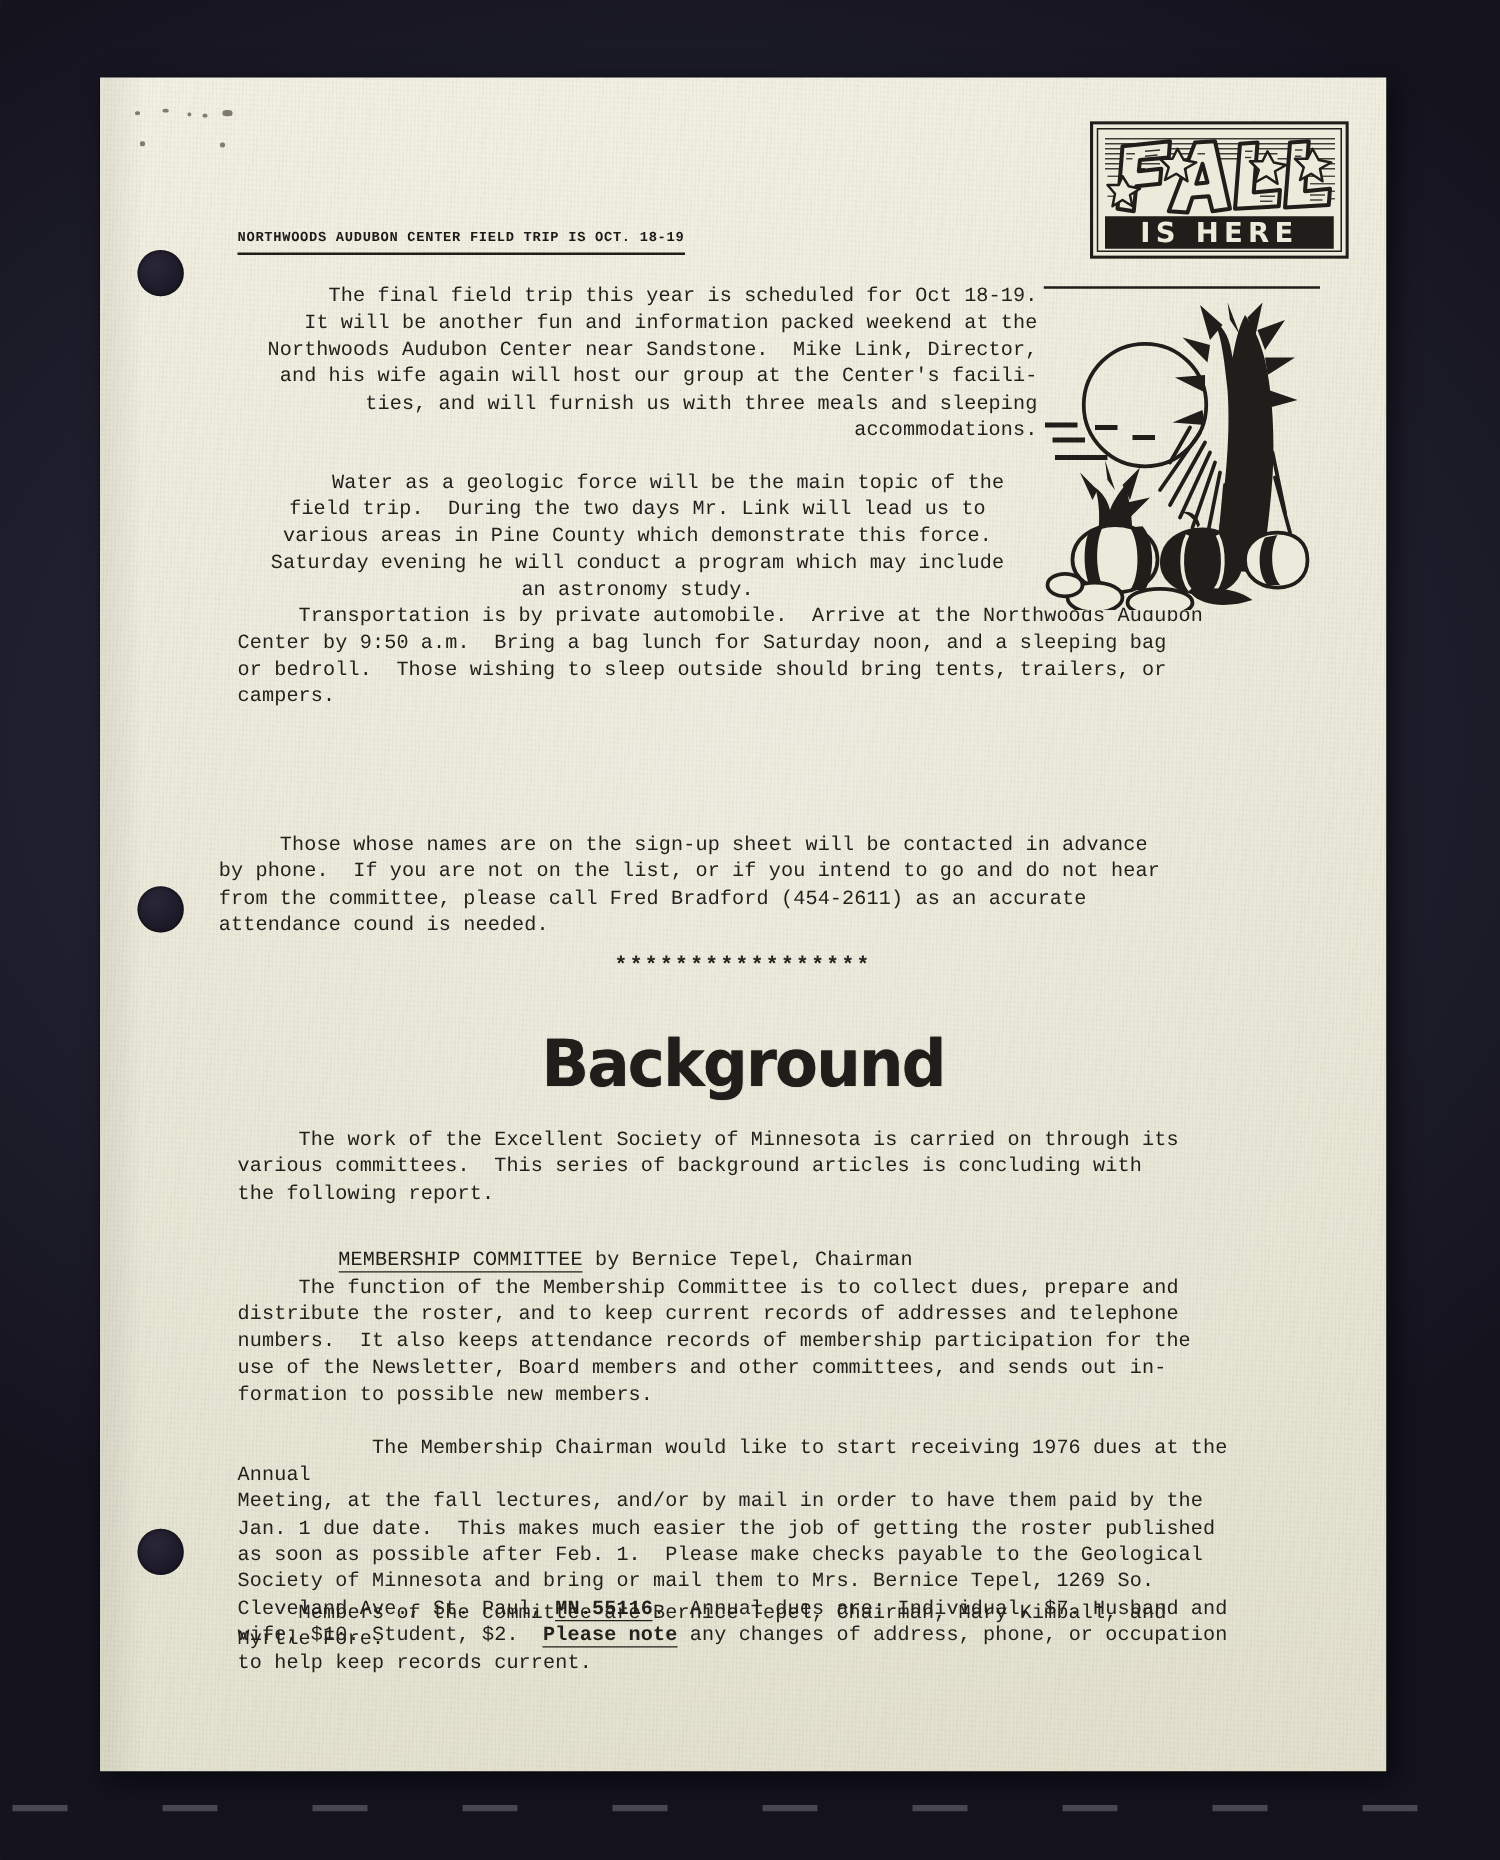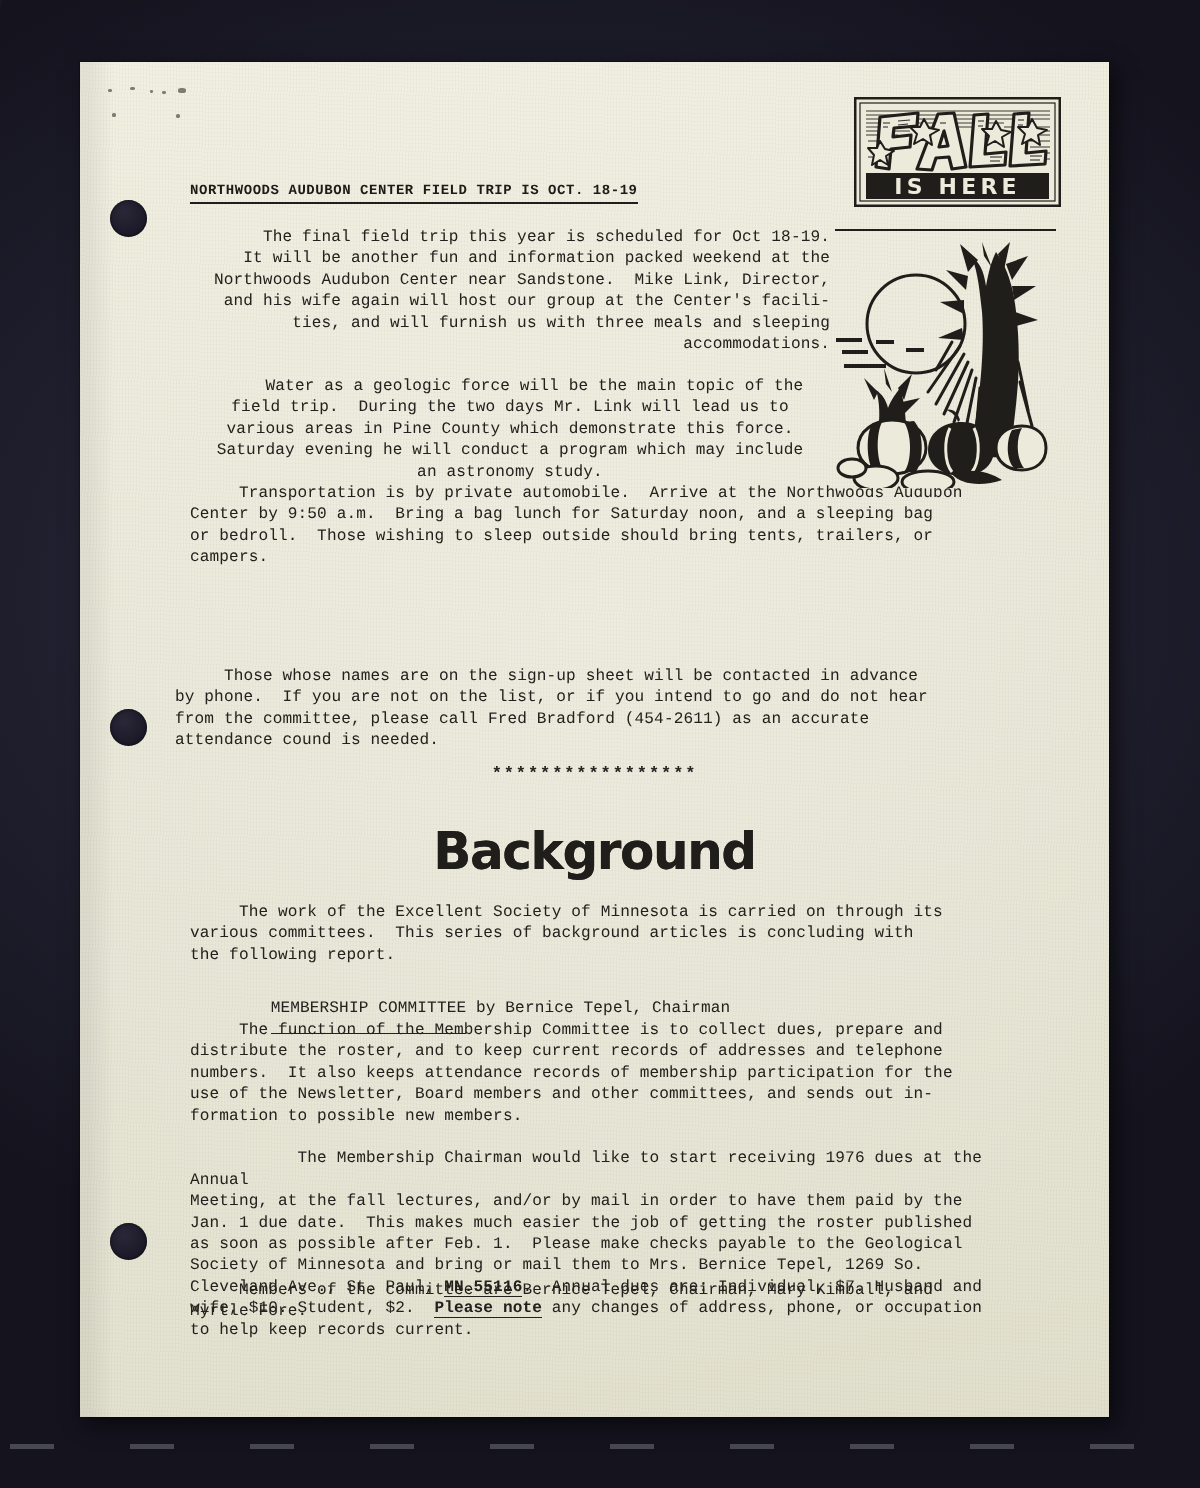--- a/index.html
+++ b/index.html
@@ -107,21 +107,21 @@
     line-height:21.4px;
     letter-spacing:.12px;
     white-space: pre-wrap;
     text-rendering: geometricPrecision;
   }
 
   
   #headline{
     position:absolute;
     left:110px; top:119px;
-    font-size:14px;
+    font-size:11px;
     line-height:20px;
     letter-spacing:.55px;
     font-weight:700;
     color:#1d1b17;
     border-bottom:2px solid #201e1a;
     padding-bottom:1px;
     white-space:pre;
   }
 
   
@@ -163,33 +163,33 @@
 
   #p6{ left:110px; top:840px; width:830px; }
 
   #subhead{
     position:absolute;
     left:132px; top:915px;
     white-space:pre;
   }
   #subhead .ul{
     border-bottom:1.6px solid #232119;
-    padding-bottom:16px;
+    padding-bottom:0px;
   }
 
   #p7{ left:110px; top:958px; width:840px; }
   #p8{ left:110px; top:1065px; width:845px; }
   #p9{ left:110px; top:1218px; width:845px; }
 
   .u{ border-bottom:1.5px solid #232119;font-weight:bold; }
 
   
   #fall-logo{
     position:absolute;
-    left:774px; top:35px;
+    left:792px; top:35px;
     width:207px; height:110px;
     z-index:5;
   }
   
   #logo-rule{
     position:absolute;
     left:755px; top:167px;
     width:221px; height:0;
     border-top:2.3px solid #201e1a;
     z-index:5;

